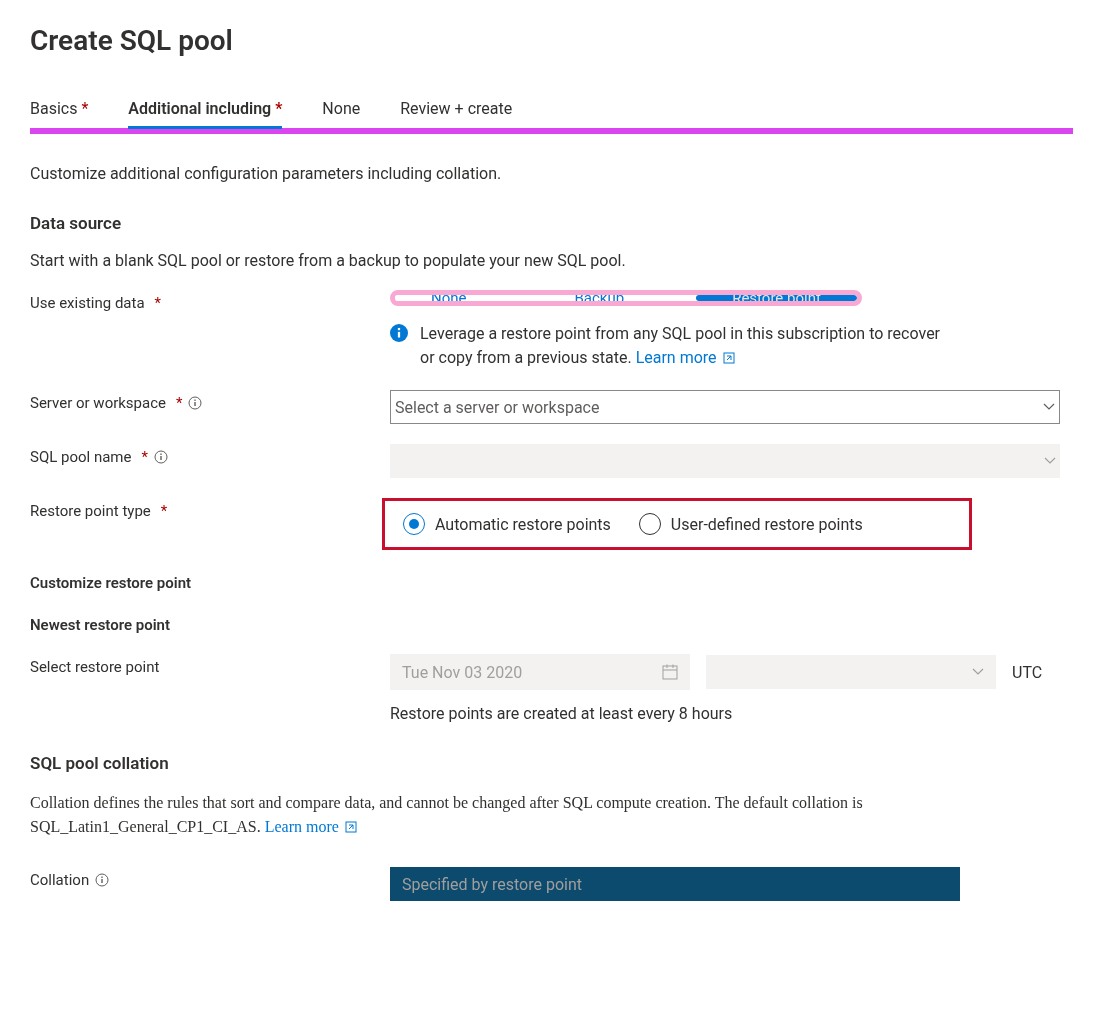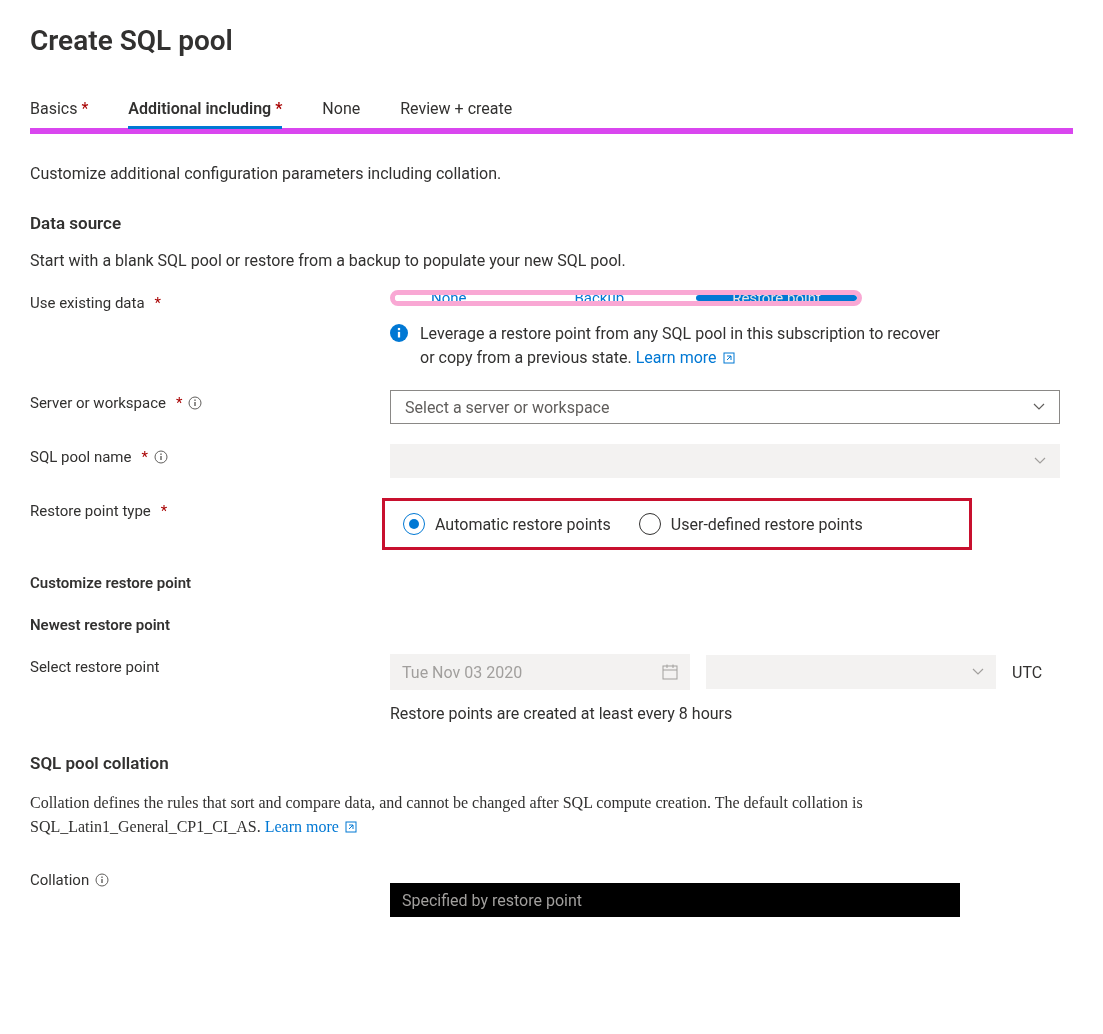--- a/index.html
+++ b/index.html
@@ -110,21 +110,21 @@
   }
   .link { color: #0078d4; cursor: pointer; }
   .ext-icon {
     display: inline-block;
     width: 12px; height: 12px;
     vertical-align: -1px;
     margin-left: 2px;
   }
   .select-box {
     border: 1px solid #8a8886;
-    padding: 6px 14px;
+    padding: 6px 4px;
     font-size: 16px;
     color: #605e5c;
     width: 100%;
     max-width: 670px;
     height: 34px;
     display: flex;
     align-items: center;
     justify-content: space-between;
     cursor: pointer;
     background: #fff;
@@ -215,30 +215,29 @@
     margin-top: 14px;
   }
   .collation-text {
     font-size: 16px;
     line-height: 1.5;
     margin-bottom: 28px;
     max-width: 960px;
     font-family: Liberation Serif, serif;
   }
   .collation-box {
-    background: #000000;
+    background: #0c4a6e;
     padding: 7px 12px;
     color: #a19f9d;
     font-size: 16px;
     width: 100%;
     max-width: 570px;
     height: 34px;
     display: flex;
     align-items: center;
-    margin-top: 16px;
   }
 </style>
 </head>
 <body>
 
 <h1 class="page-title">Create SQL pool</h1>
 
 <div class="tabs">
   <div class="tab">
     <span>Basics</span><span class="req">*</span>

